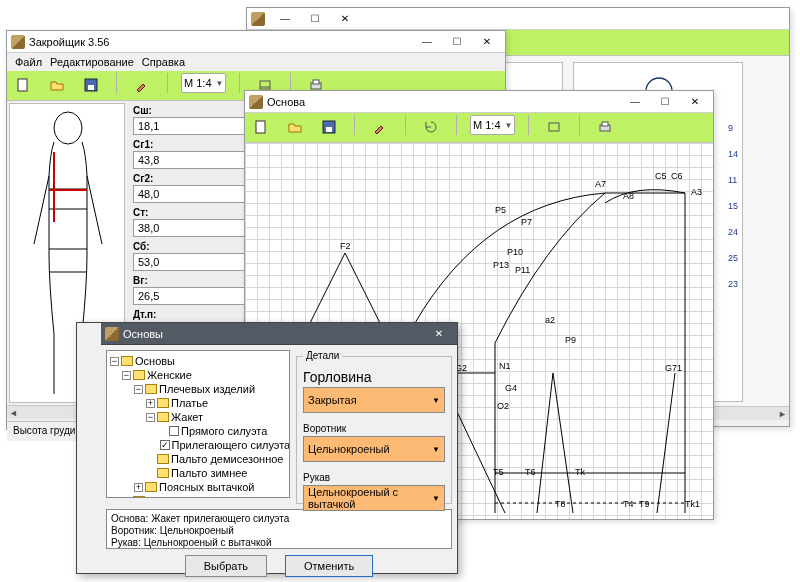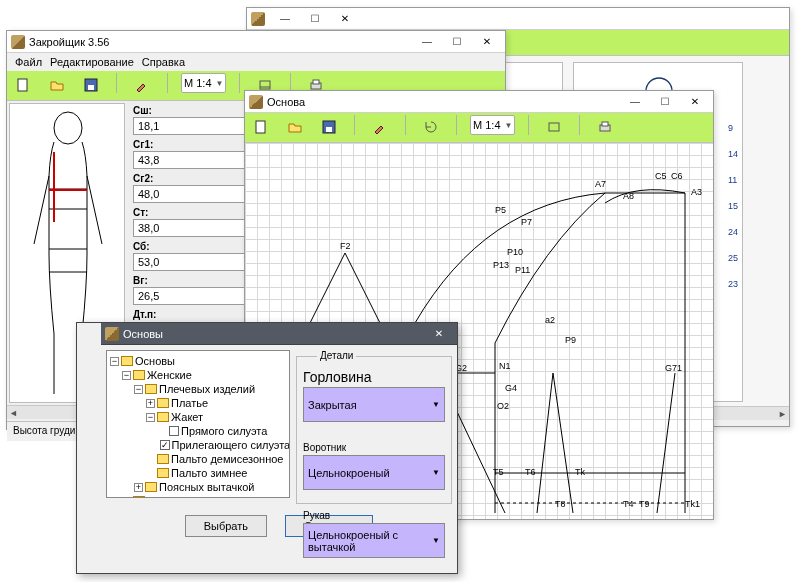--- a/index.html
+++ b/index.html
@@ -152,33 +152,33 @@
   .tree .fld { width: 12px; height: 10px; background: #ffe070; border: 1px solid #b08000; }
   .tree .chk { width: 10px; height: 10px; border: 1px solid #666; display:inline-flex; align-items:center; justify-content:center; font-size:9px; }
   .group {
     position: relative;
     border: 1px solid #bbb;
     background: #f0f0f0;
     padding: 10px 6px 6px;
     margin-top: 6px;
   }
   .group .legend {
-    position: absolute; top: -7px; left: 20px;
+    position: absolute; top: -7px; left: 6px;
     background: #f0f0f0;
     padding: 0 3px;
     font-size: 10px;
   }
   .combo {
     display: flex; align-items: center;
-    background: #c4b5fd;
+    background: #fdba74;
     border: 1px solid #888;
-    height: 35px;
+    height: 26px;
     padding: 0 4px;
     font-size: 11px;
-    margin-bottom: 20px;
+    margin-bottom: 10px;
   }
   .combo .carrow { margin-left: auto; font-size: 8px; }
   .btn {
     display: inline-flex; align-items:center; justify-content:center;
     border: 1px solid #888; background: #e8e8e8;
     height: 22px; padding: 0 18px;
     font-size: 11px;
     cursor: default;
   }
   .btn.primary { border: 1px solid #2a6abf; }
@@ -551,17 +551,24 @@
           <span>Цельнокроеный</span>
           <span class="carrow">▼</span>
         </div>
       <div style="font-size:10px; margin:6px 0 2px;">Рукав</div>
       <div class="combo">
           <span>Цельнокроеный с вытачкой</span>
           <span class="carrow">▼</span>
         </div>
     </div>
   </div>
+  <div style="padding:0 5px;">
+    <div class="infobox" style="height:40px;">
+      <div>Основа: Жакет прилегающего силуэта</div>
+      <div>Воротник: Цельнокроеный</div>
+      <div>Рукав: Цельнокроеный с вытачкой</div>
+    </div>
+  </div>
   <div style="display:flex; justify-content:center; gap:18px; padding:6px 0;">
     <span class="btn">Выбрать</span>
     <span class="btn primary">Отменить</span>
   </div>
 </div>
 
 </body></html>

